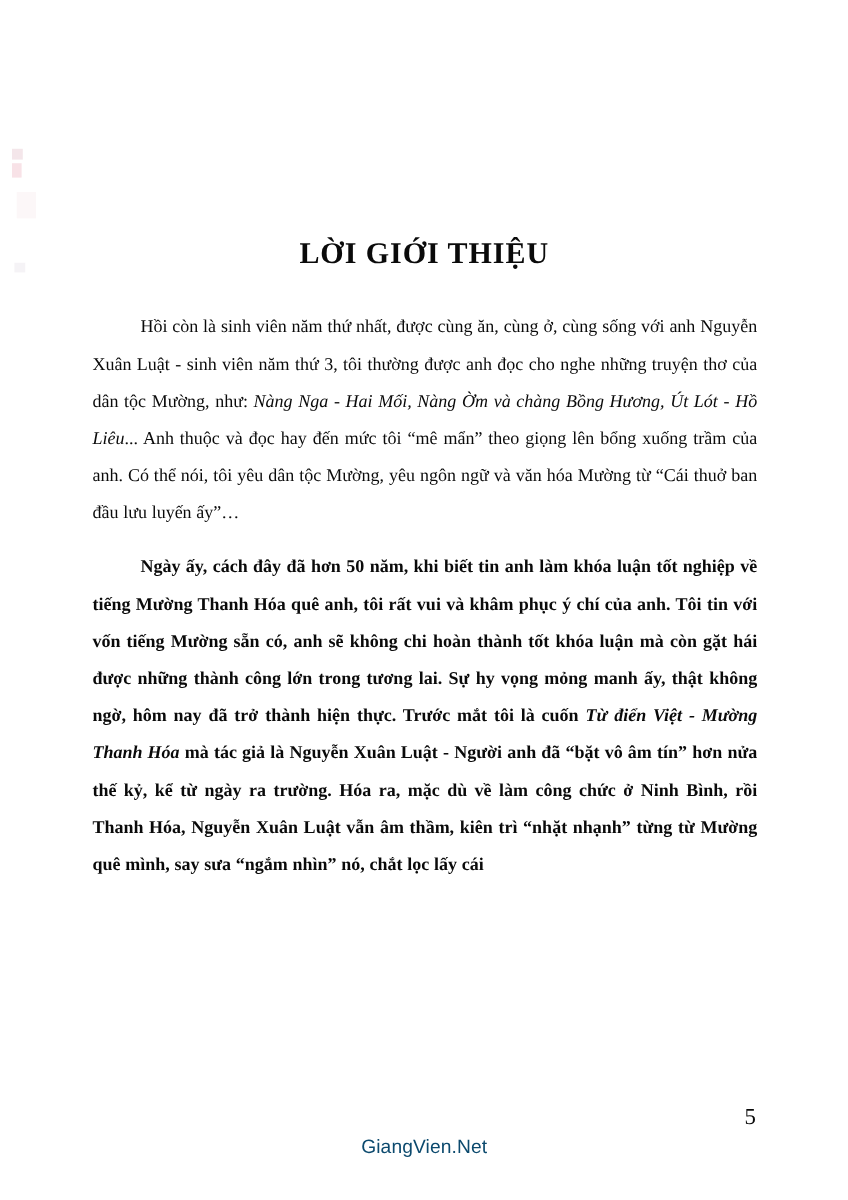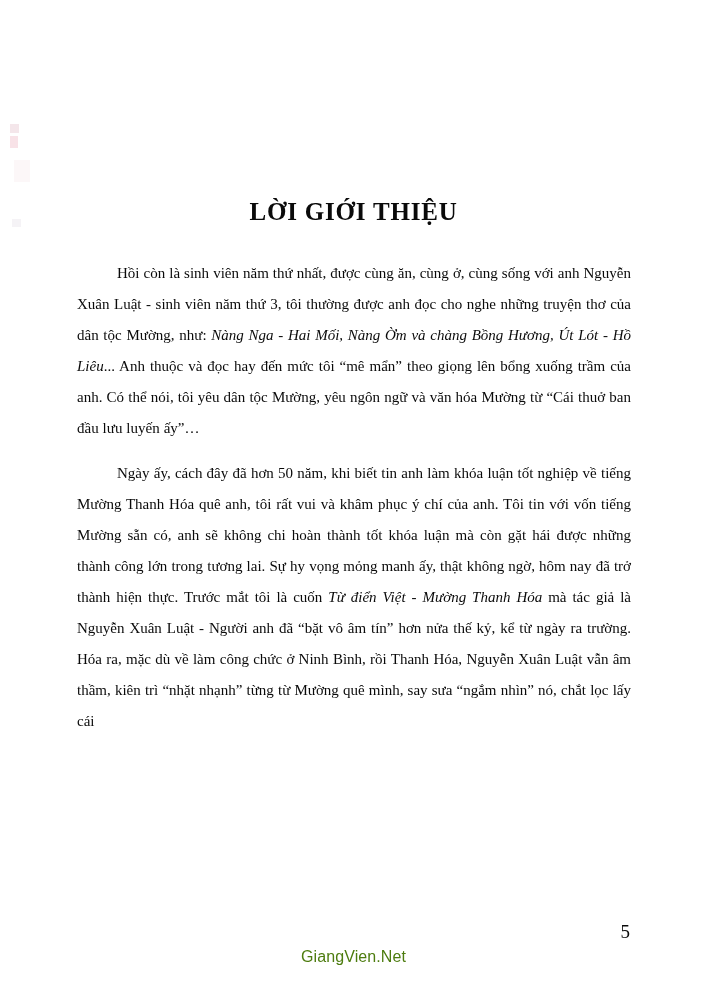--- a/index.html
+++ b/index.html
@@ -57,20 +57,21 @@
     margin: 0;
     text-align: justify;
     text-justify: inter-word;
     text-indent: 40px;
     font-size: 15px;
     line-height: 31px;
     word-spacing: 0.2px;
   }
   .para + .para {
     margin-top: 14px;
+    font-weight: bold;
   }
   .para .ital {
     font-style: italic;
   }
 
   .page-number {
     position: absolute;
     right: 77px;
     top: 922px;
     font-size: 19px;
@@ -80,21 +81,21 @@
   .watermark {
     position: absolute;
     left: 0;
     right: 0;
     top: 948px;
     text-align: center;
     font-family: "Liberation Sans", "DejaVu Sans", sans-serif;
     font-size: 16px;
     font-weight: 400;
     letter-spacing: 0.1px;
-    color: #4d7c0f;
+    color: #0c4a6e;
   }
 </style>
 </head>
 <body>
 
 <div class="page">
 
   <div class="scan-artifact a1"></div>
   <div class="scan-artifact a2"></div>
   <div class="scan-artifact a3"></div>

